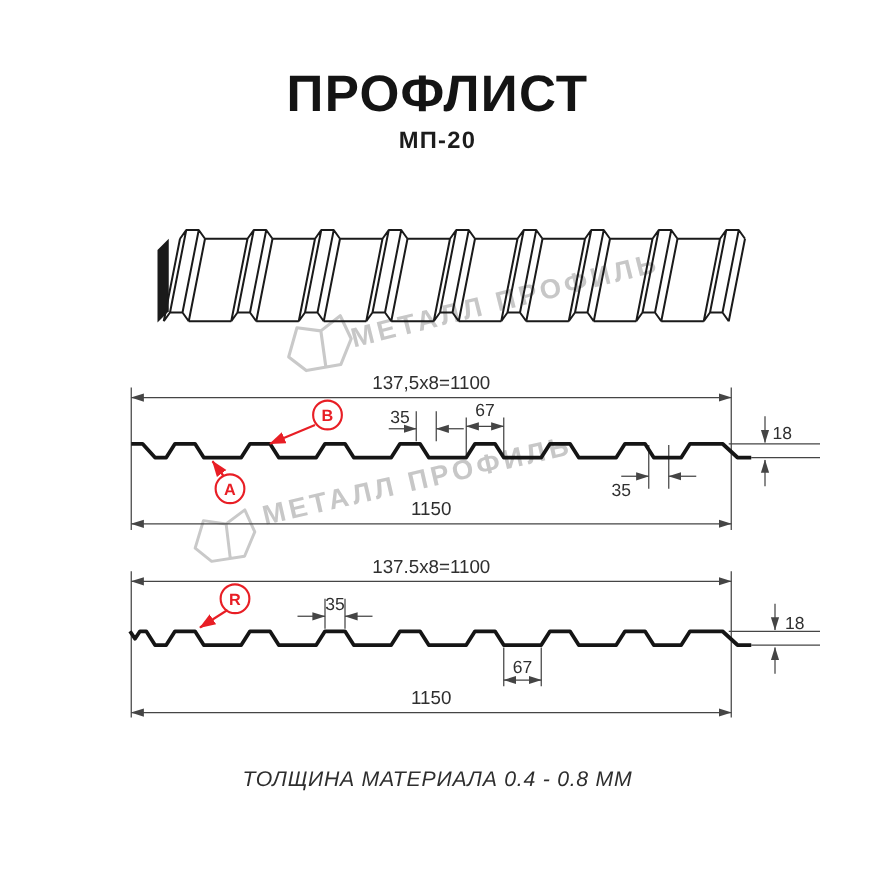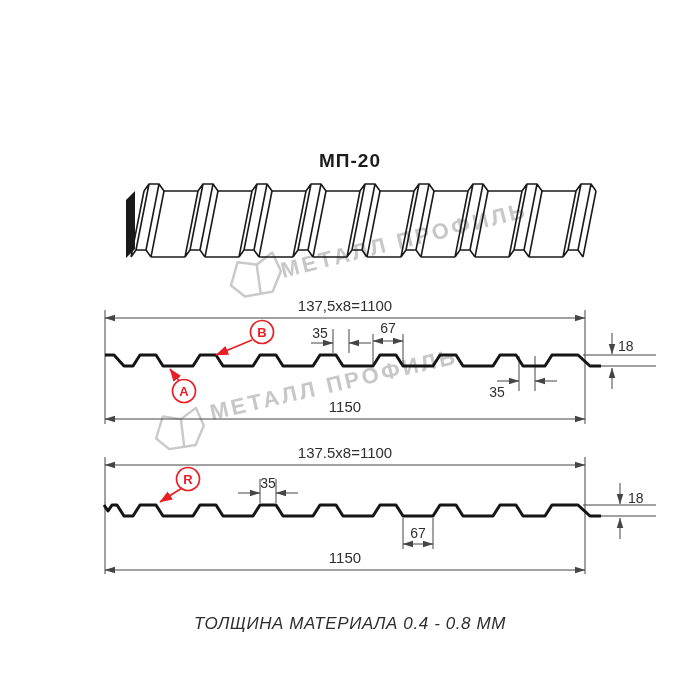--- a/index.html
+++ b/index.html
@@ -1,39 +1,40 @@
 <!DOCTYPE html>
 <html><head>
 <meta charset="utf-8">
 <style>
   html,body{margin:0;padding:0;background:#ffffff;}
   #stage{position:relative;width:700px;height:700px;background:#ffffff;overflow:hidden;
          font-family:"Liberation Sans", sans-serif;}
   .title{position:absolute;left:0;top:52px;width:700px;text-align:center;
          font-size:41px;font-weight:bold;letter-spacing:1px;color:#141414;}
   .subtitle{position:absolute;left:0;top:102px;width:700px;text-align:center;
-         font-size:19px;font-weight:600;letter-spacing:1px;color:#1c1c1c;margin-top:48px;}
+         font-size:19px;font-weight:600;letter-spacing:1px;color:#1c1c1c;}
   .footer-note{position:absolute;left:0;top:614px;width:700px;text-align:center;
          font-size:17px;font-weight:500;letter-spacing:0.6px;color:#2e2e2e;font-style:italic;}
   svg text{font-family:"Liberation Sans", sans-serif;}
   .dimtxt{font-size:14px;fill:#2f2f2f;}
   .pitchtxt{font-size:15px;fill:#2f2f2f;}
   .redtxt{font-size:13px;font-weight:600;fill:#e81e25;}
   .thin{stroke:#454545;stroke-width:1;fill:none;}
   .thick{stroke:#151515;stroke-width:3;fill:none;stroke-linejoin:round;}
   .sheet{stroke:#1a1a1a;stroke-width:1.6;fill:none;stroke-linejoin:round;}
   .red{stroke:#e81e25;stroke-width:1.7;fill:none;}
   .wm{fill:#c7c7c7;font-weight:bold;font-size:22px;letter-spacing:3px;}
   .wmlogo{stroke:#c9c9c9;stroke-width:2.5;fill:none;stroke-linejoin:round;}
 </style>
 </head>
 <body>
 
 <div id="stage">
 
+  <div class="title">ПРОФЛИСТ</div>
   <div class="subtitle">МП-20</div>
 
   <svg width="700" height="700" viewBox="0 0 700 700">
     <defs>
       <marker id="ah" viewBox="0 0 10 10" refX="9.2" refY="5" markerWidth="11" markerHeight="11" orient="auto-start-reverse">
         <path d="M0,2 L9.5,5 L0,8 z" fill="#454545"></path>
       </marker>
       <marker id="ahr" viewBox="0 0 10 10" refX="9" refY="5" markerWidth="8" markerHeight="8" orient="auto-start-reverse">
         <path d="M0,1.5 L9.5,5 L0,8.5 z" fill="#e81e25"></path>
       </marker>

